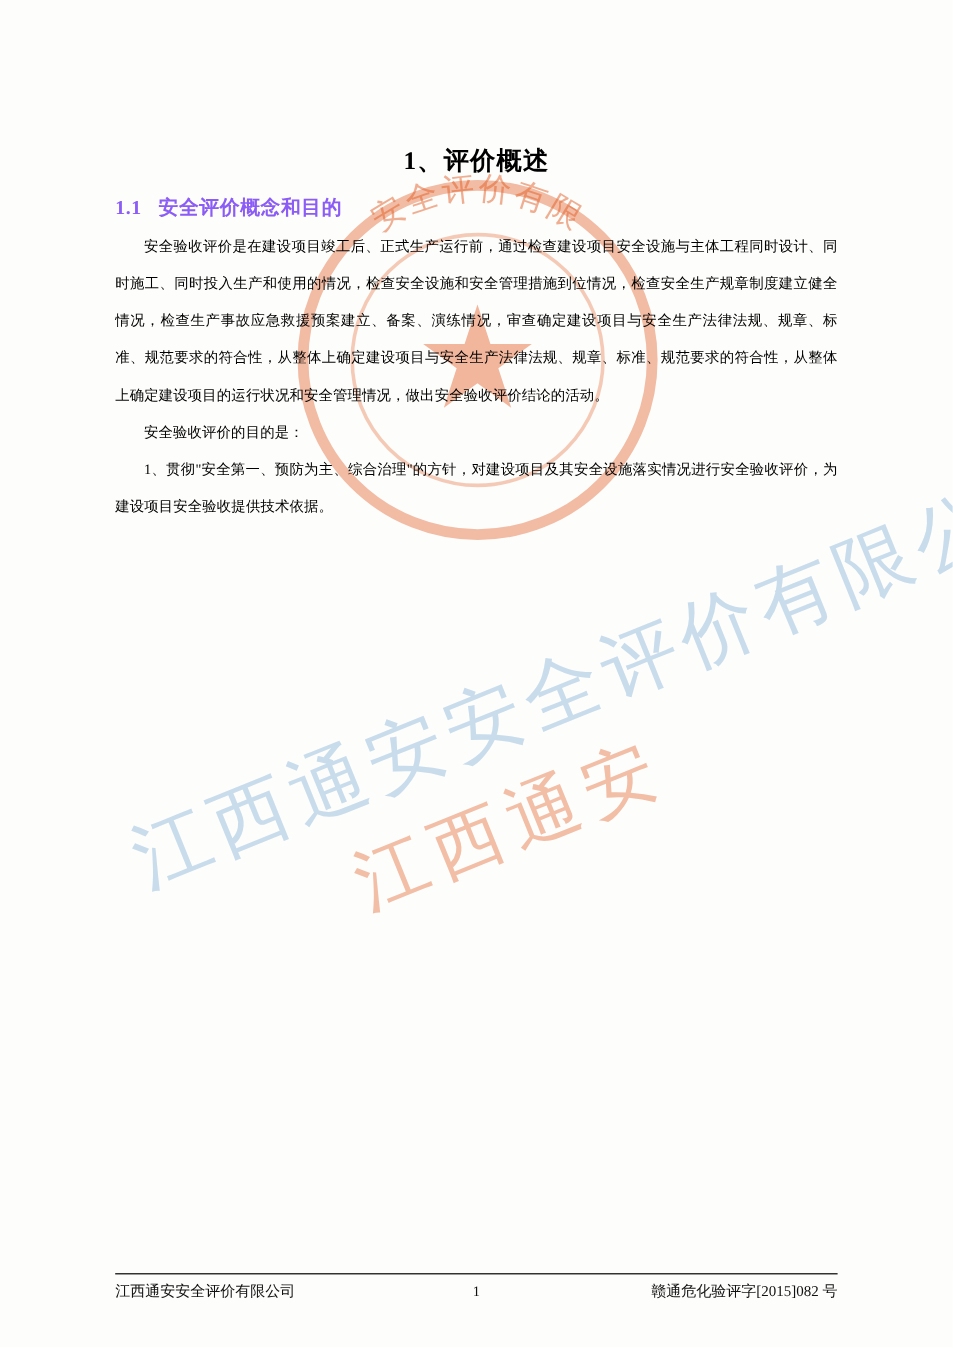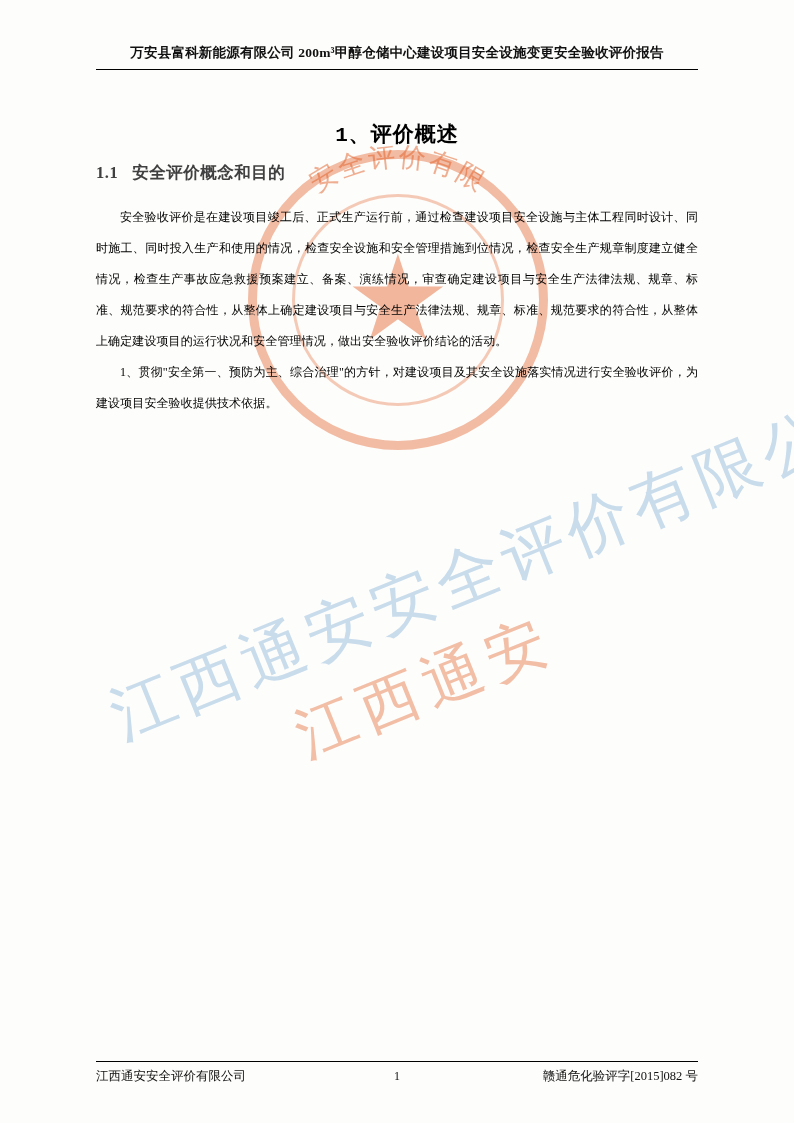--- a/index.html
+++ b/index.html
@@ -127,27 +127,26 @@
     right: 96px;
     z-index: 3;
   }
   h1.chapter {
     text-align: center;
     font-size: 21px;
     font-weight: bold;
     margin: 8px 0 14px 0;
     letter-spacing: 1px;
     color: #000;
-    font-family: Liberation Mono, monospace;
   }
   h2.section {
     font-size: 16.5px;
     font-weight: bold;
-    margin: 6px 0 18px 0;
-    color: #404040;
+    margin: 6px 0 6px 0;
+    color: #8b5cf6;
     letter-spacing: 0.5px;
   }
   h2.section .num {
     margin-right: 14px;
   }
   p.para {
     font-size: 12px;
     line-height: 31px;
     margin: 0 0 0 0;
     text-align: justify;
@@ -205,31 +204,28 @@
         </text>
       </svg>
     </div>
     <div class="wm-star">★</div>
     <div class="wm-big">
       <div class="line1">江西通安安全评价有限公司</div>
       <div class="line2">江西通安</div>
     </div>
   </div>
 
-  <div class="header">
-    <div class="header-title">万安县富科新能源有限公司 200m³甲醇仓储中心建设项目安全设施变更安全验收评价报告</div>
-    <div class="header-rule"></div>
-  </div>
 
   <div class="body-area">
     <h1 class="chapter">1、评价概述</h1>
     <h2 class="section">
       <span class="num">1.1</span><span>安全评价概念和目的</span>
     </h2>
     <p class="para">安全验收评价是在建设项目竣工后、正式生产运行前，通过检查建设项目安全设施与主体工程同时设计、同时施工、同时投入生产和使用的情况，检查安全设施和安全管理措施到位情况，检查安全生产规章制度建立健全情况，检查生产事故应急救援预案建立、备案、演练情况，审查确定建设项目与安全生产法律法规、规章、标准、规范要求的符合性，从整体上确定建设项目与安全生产法律法规、规章、标准、规范要求的符合性，从整体上确定建设项目的运行状况和安全管理情况，做出安全验收评价结论的活动。</p>
+    <p class="para">安全验收评价的目的是：</p>
     <p class="para">1、贯彻"安全第一、预防为主、综合治理"的方针，对建设项目及其安全设施落实情况进行安全验收评价，为建设项目安全验收提供技术依据。</p>
   </div>
 
   <div class="footer">
     <div class="footer-rule"></div>
     <div class="footer-row">
       <div class="footer-left">江西通安安全评价有限公司</div>
       <div class="footer-center">1</div>
       <div class="footer-right">赣通危化验评字[2015]082 号</div>
     </div>

